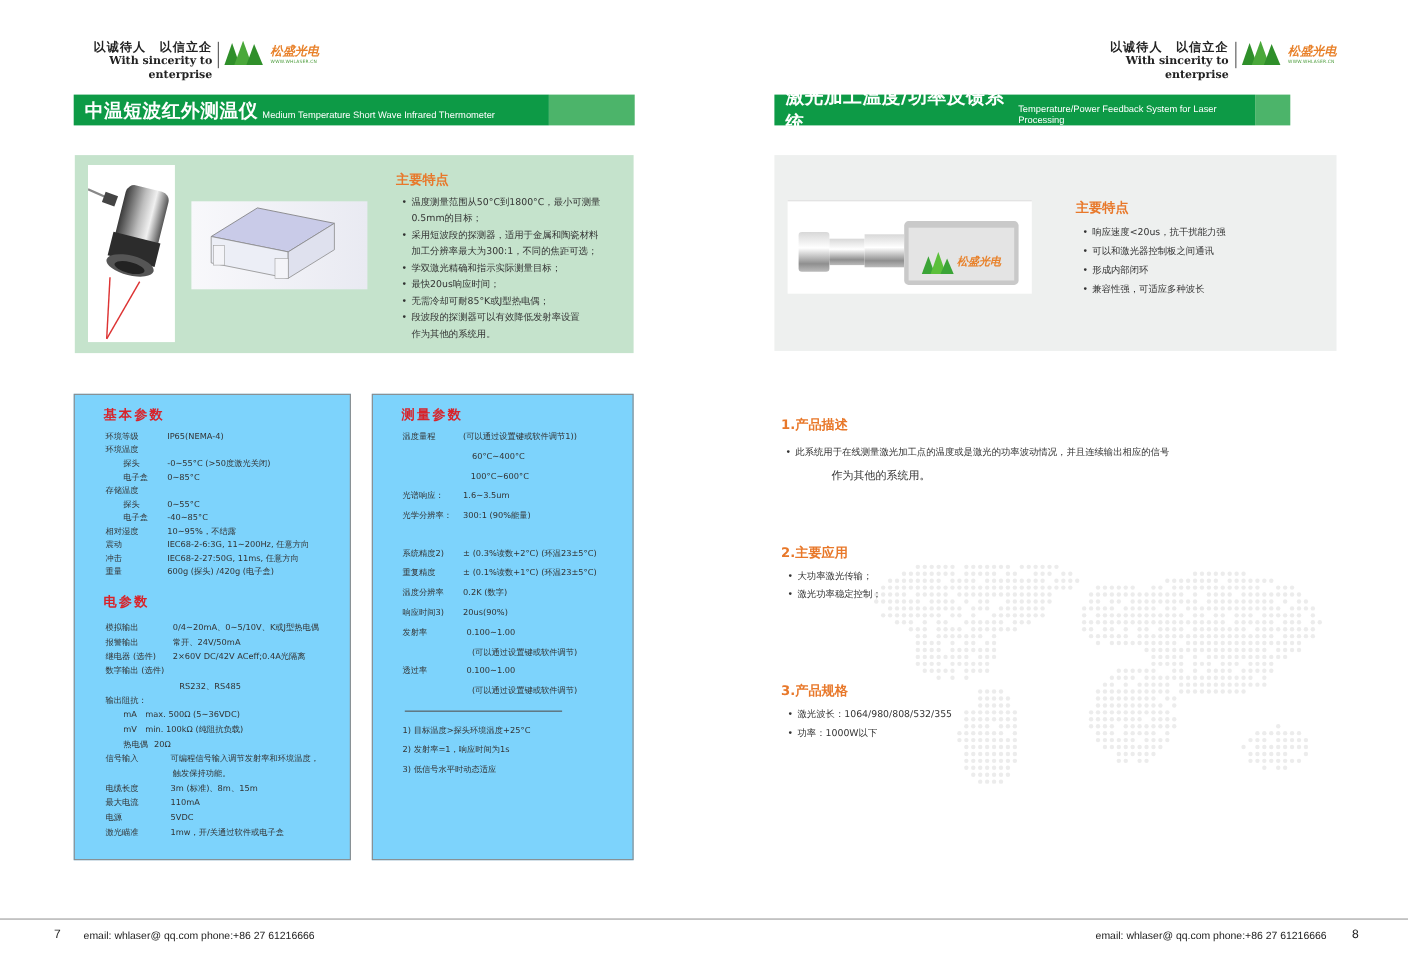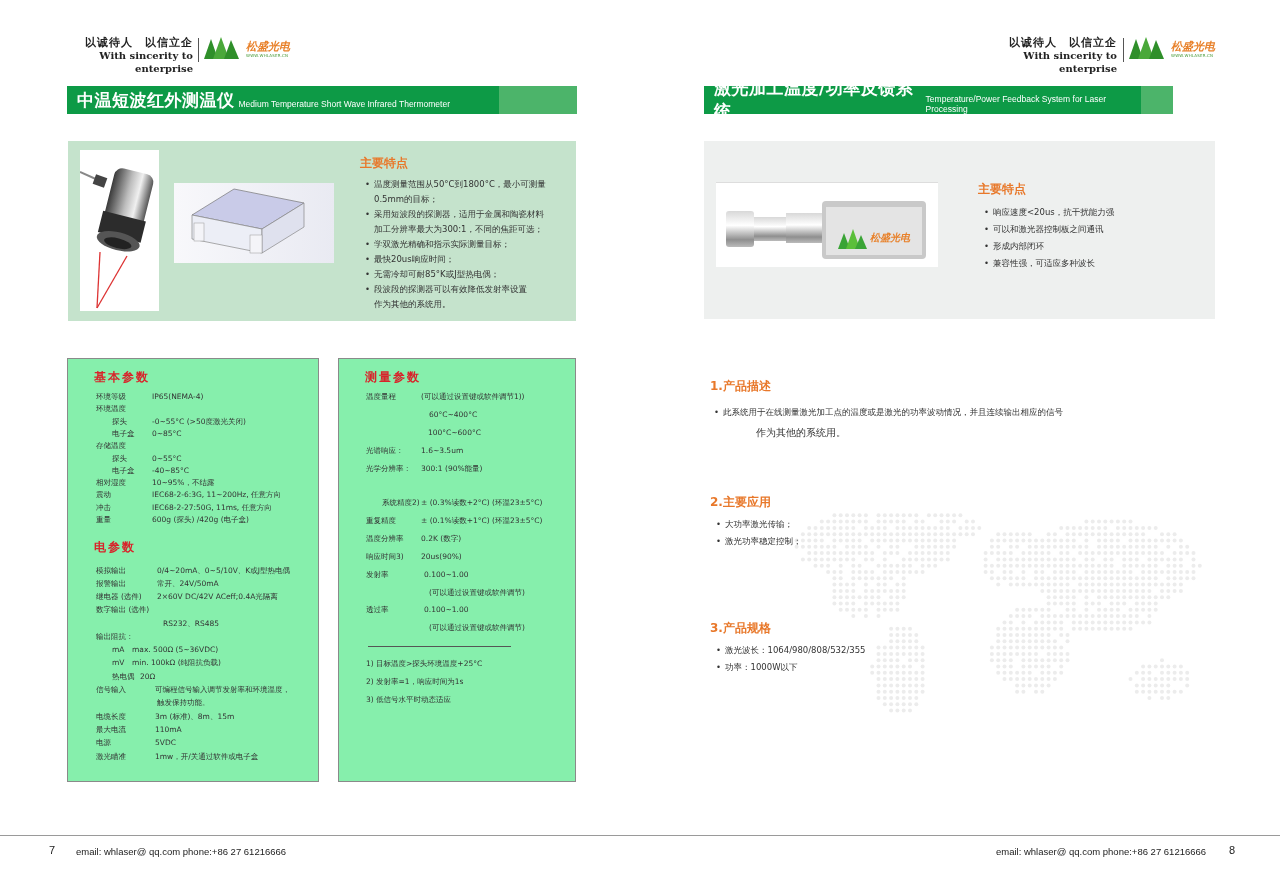--- a/index.html
+++ b/index.html
@@ -25,21 +25,21 @@
 
   
   .panel-green { background: #c5e3cc; }
   .panel-gray { background: #eef0ef; }
   .feat-title { color: #e8782a; font-size: 12px; font-weight: bold; }
   .feat-list { list-style: none; font-size: 8.5px; color: #333; line-height: 15px; }
   .feat-list li { position: relative; padding-left: 9px; }
   .feat-list li::before { content: "•"; position: absolute; left: 0; top: 0; }
 
   
-  .param-box { border: 1px solid #8a8a8a; background: #86efac; }
+  .param-box { border: 1px solid #8a8a8a; background: #7dd3fc; }
   .param-title { color: #d8232a; font-size: 12px; font-weight: bold; letter-spacing: 2px; }
   .prow { font-size: 7.5px; color: #333; line-height: 11px; height: 11px; white-space: nowrap; position: absolute; }
 
   
   .sec-title { color: #e8782a; font-size: 12px; font-weight: bold; }
   .sec-list { list-style: none; font-size: 8.5px; color: #333; line-height: 18px; }
   .sec-list li { position: relative; padding-left: 9px; }
   .sec-list li::before { content: "•"; position: absolute; left: 0; }
 
   .dotmap { opacity: 1; }
@@ -193,21 +193,21 @@
         <div class="prow" style="top: 32px; left: 27px;">温度量程</div>
         <div class="prow" style="top: 32px; left: 82px;">(可以通过设置键或软件调节1))</div>
         <div class="prow" style="top: 50px; left: 27px;"></div>
         <div class="prow" style="top: 50px; left: 90px;">60°C~400°C</div>
         <div class="prow" style="top: 68px; left: 27px;"></div>
         <div class="prow" style="top: 68px; left: 89px;">100°C~600°C</div>
         <div class="prow" style="top: 86px; left: 27px;">光谱响应：</div>
         <div class="prow" style="top: 86px; left: 82px;">1.6~3.5um</div>
         <div class="prow" style="top: 104px; left: 27px;">光学分辨率：</div>
         <div class="prow" style="top: 104px; left: 82px;">300:1 (90%能量)</div>
-        <div class="prow" style="top: 138px; left: 43px;">系统精度2)</div>
+        <div class="prow" style="top: 138px; left: 27px;">系统精度2)</div>
         <div class="prow" style="top: 138px; left: 82px;">± (0.3%读数+2°C) (环温23±5°C)</div>
         <div class="prow" style="top: 156px; left: 27px;">重复精度</div>
         <div class="prow" style="top: 156px; left: 82px;">± (0.1%读数+1°C) (环温23±5°C)</div>
         <div class="prow" style="top: 174px; left: 27px;">温度分辨率</div>
         <div class="prow" style="top: 174px; left: 82px;">0.2K (数字)</div>
         <div class="prow" style="top: 192px; left: 27px;">响应时间3)</div>
         <div class="prow" style="top: 192px; left: 82px;">20us(90%)</div>
         <div class="prow" style="top: 210px; left: 27px;">发射率</div>
         <div class="prow" style="top: 210px; left: 85px;">0.100~1.00</div>
         <div class="prow" style="top: 228px; left: 27px;"></div>

